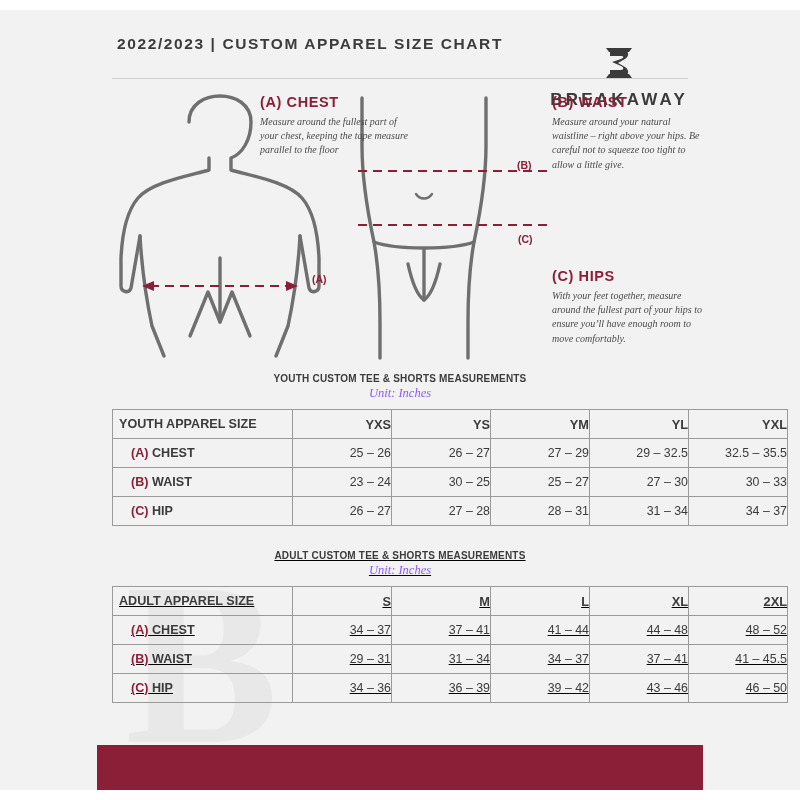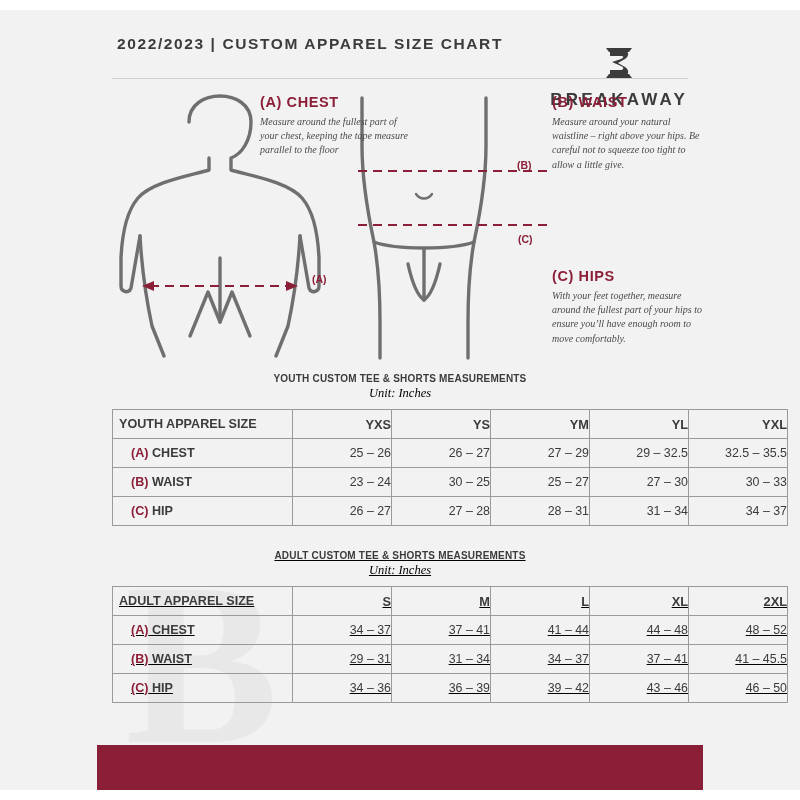--- a/index.html
+++ b/index.html
@@ -124,21 +124,21 @@
     font-size: 10px;
     font-weight: bold;
     color: #3b3b3b;
     letter-spacing: 0.2px;
   }
   .tbl-unit {
     text-align: center;
     font-family: "Liberation Serif", serif;
     font-style: italic;
     font-size: 12.5px;
-    color: #000000;
+    color: #8b5cf6;
     margin-top: 2px;
     margin-bottom: 8px;
   }
   table {
     border-collapse: collapse;
     width: 576px;
     table-layout: fixed;
   }
   table td, table th {
     border: 1px solid #9a9a9a;

